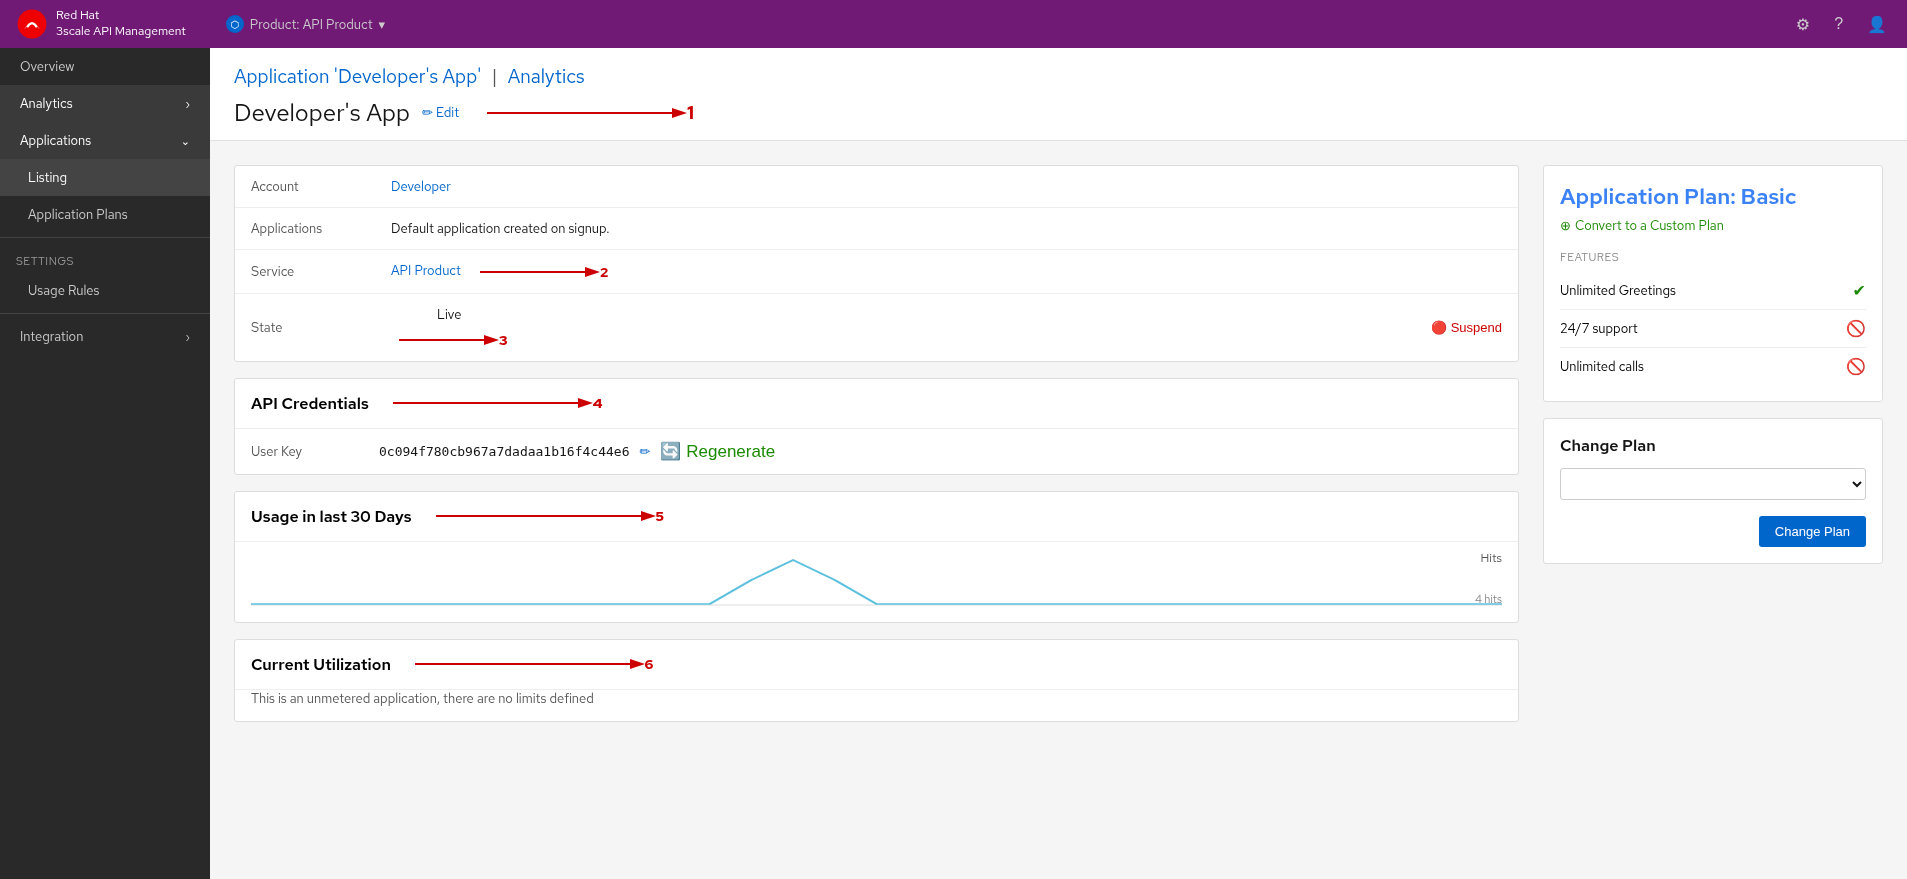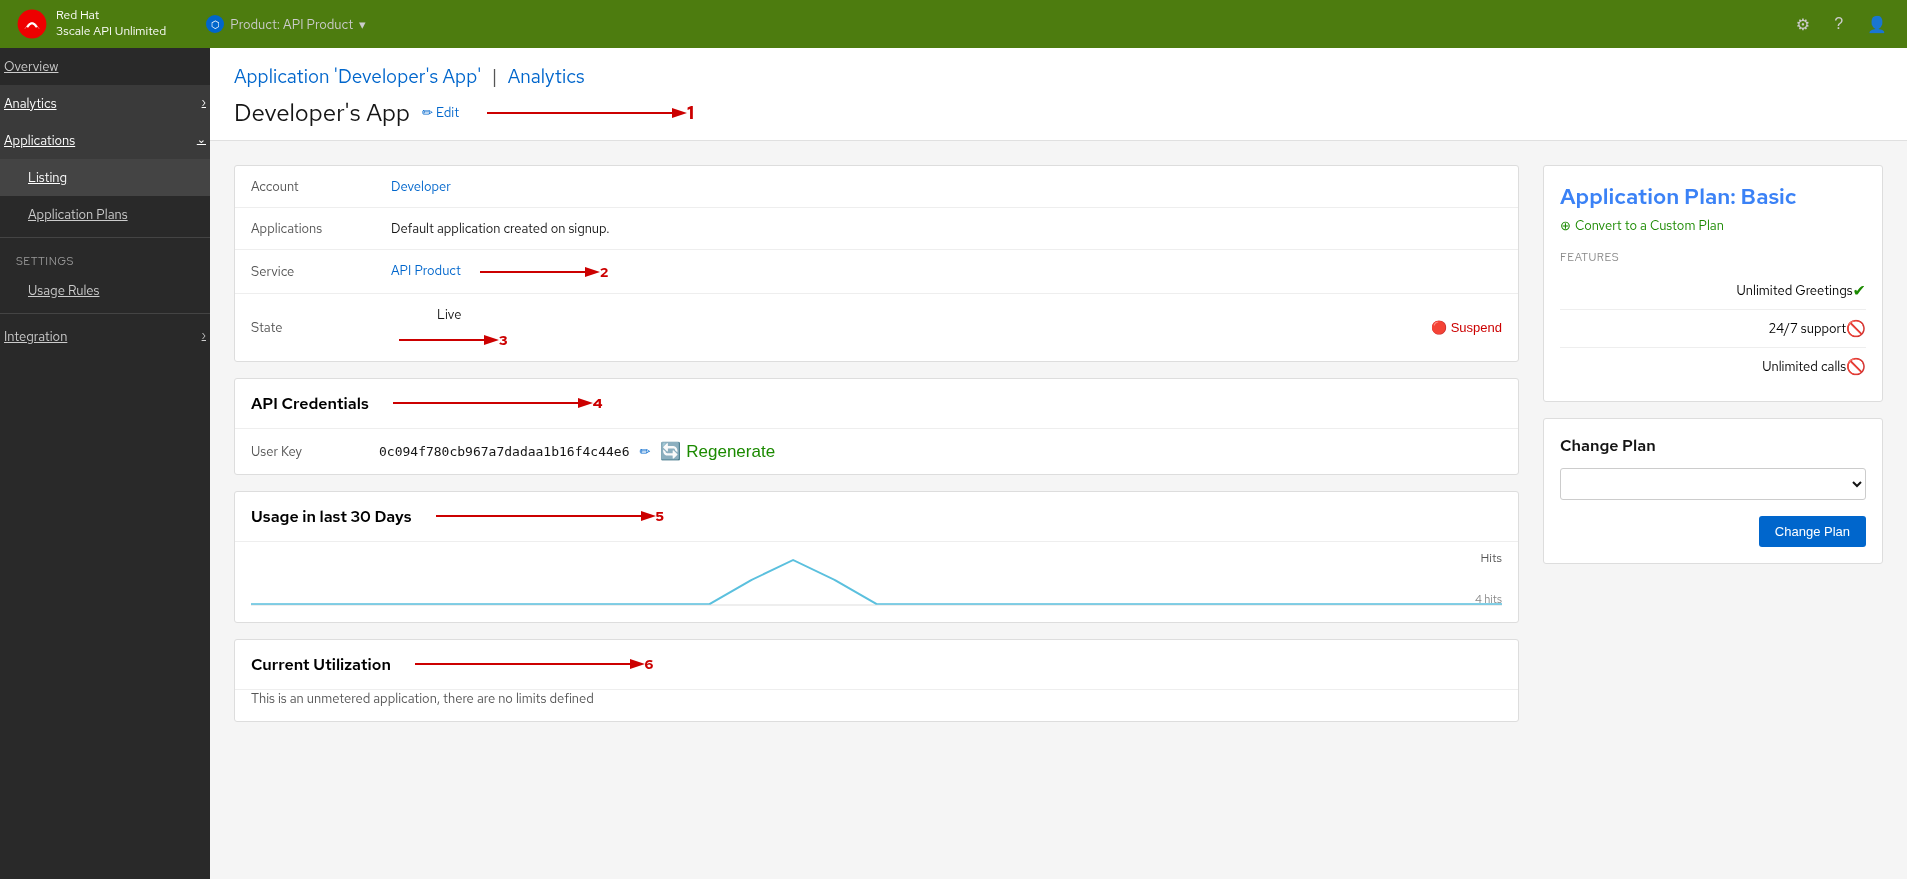--- a/index.html
+++ b/index.html
@@ -1,20 +1,20 @@
 <!DOCTYPE html>
 <html><head>
   <meta charset="utf-8">
   <style>
     * { box-sizing: border-box; margin: 0; padding: 0; }
     body { font-family: 'Red Hat Text', Arial, sans-serif; font-size: 14px; display: flex; flex-direction: column; height: 100vh; overflow: hidden; }
 
     
     .top-nav {
-      background: #4d7c0f;
+      background: #701a75;
       height: 48px;
       display: flex;
       align-items: center;
       padding: 0 16px;
       gap: 16px;
       flex-shrink: 0;
     }
     .brand {
       display: flex;
       align-items: center;
@@ -75,26 +75,26 @@
     .sidebar {
       width: 210px;
       background: #292929;
       flex-shrink: 0;
       overflow-y: auto;
       display: flex;
       flex-direction: column;
     }
     .sidebar-item {
       display: flex;
+      align-items: center;
       justify-content: space-between;
-      padding: 10px 4px;
+      padding: 10px 20px;
       color: #ccc;
       cursor: pointer;
       font-size: 13px;
-      text-decoration: underline;
     }
     .sidebar-item.active {
       color: #fff;
       background: #3a3a3a;
     }
     .sidebar-item.sub {
       padding-left: 28px;
       font-size: 13px;
     }
     .sidebar-item.sub.active-sub {
@@ -332,21 +332,21 @@
     .features-label {
       font-size: 11px;
       color: #888;
       text-transform: uppercase;
       letter-spacing: 0.5px;
       margin-bottom: 8px;
     }
     .feature-row {
       display: flex;
       align-items: center;
-      justify-content: flex-end;
+      justify-content: space-between;
       padding: 8px 0;
       border-bottom: 1px solid #eee;
       font-size: 13px;
     }
     .feature-row:last-child { border-bottom: none; }
     .feature-check { color: #1b8a00; font-size: 16px; }
     .feature-x { color: #c00; font-size: 16px; }
 
     .change-plan-title {
       font-size: 16px;
@@ -402,21 +402,21 @@
 
 <div class="top-nav">
   <div class="brand">
     <svg class="brand-logo" viewBox="0 0 40 40">
       <circle cx="20" cy="20" r="18" fill="#ee0000"></circle>
       <path d="M14 24 Q20 14 26 24" stroke="white" stroke-width="2.5" fill="none"></path>
       <path d="M11 26 Q20 10 29 26" stroke="white" stroke-width="1" fill="none" opacity="0.5"></path>
     </svg>
     <div class="brand-text">
       <div>Red Hat</div>
-      <div>3scale API Unlimited</div>
+      <div>3scale API Management</div>
     </div>
   </div>
   <div class="product-selector">
     <div class="product-icon">⬡</div>
     <span>Product: API Product</span>
     <span>▾</span>
   </div>
   <div class="nav-icons">
     <button class="nav-icon-btn">⚙</button>
     <button class="nav-icon-btn">?</button>

